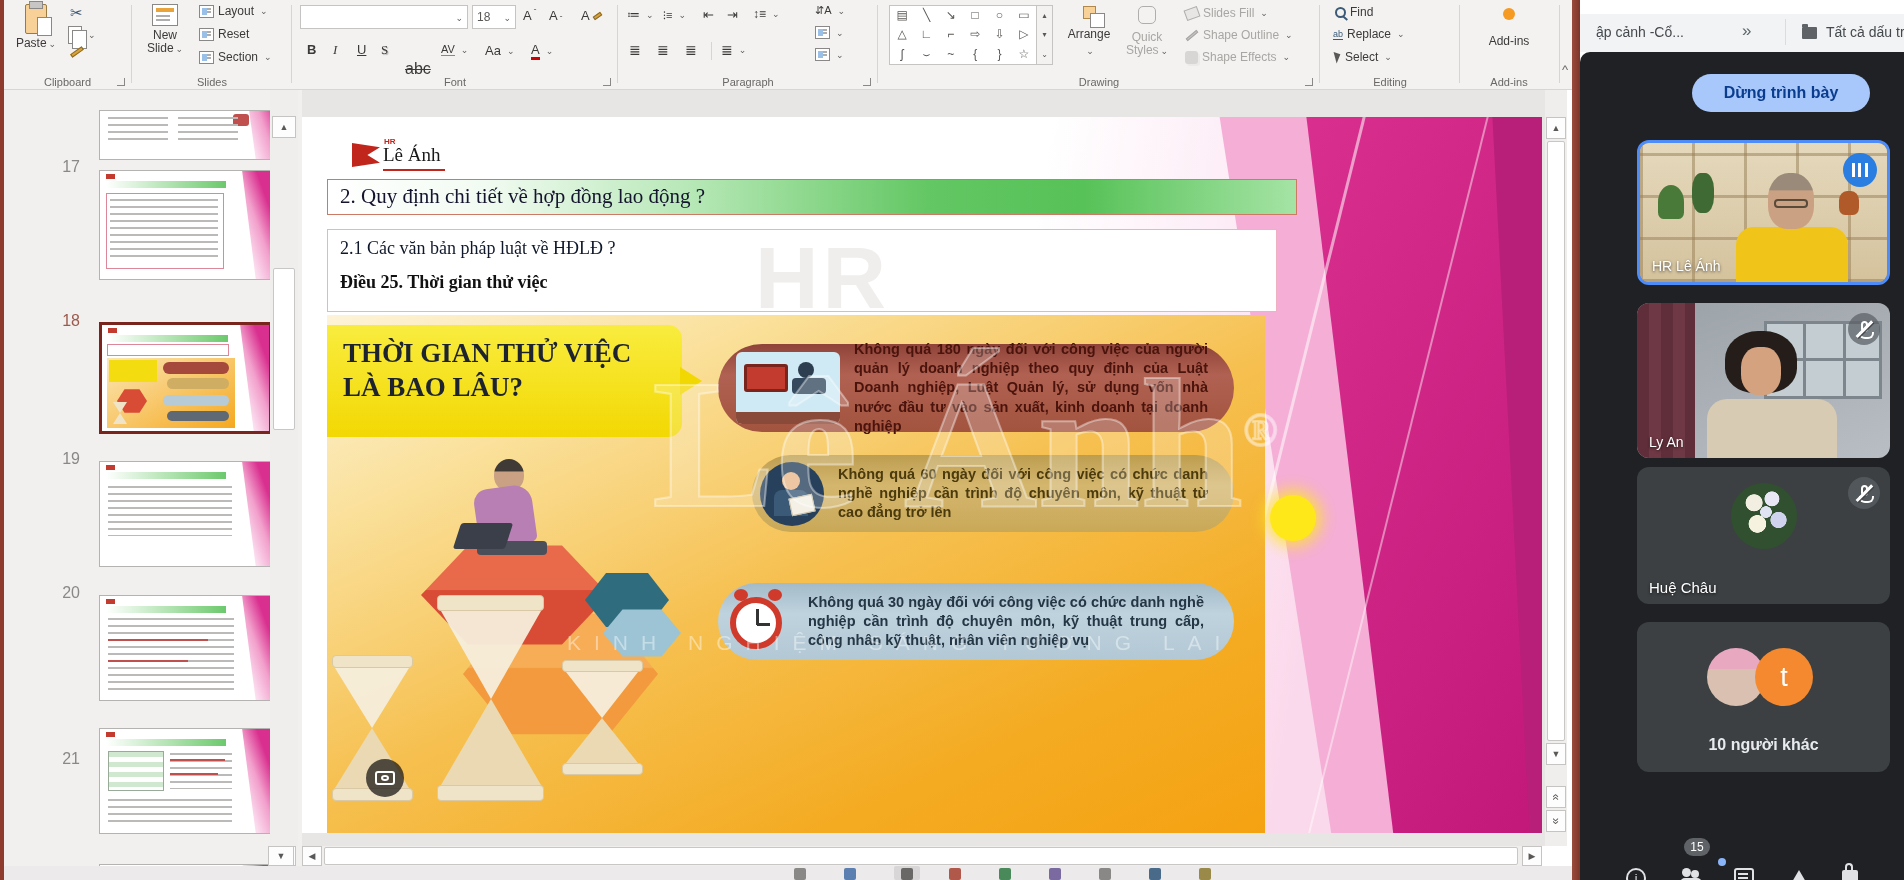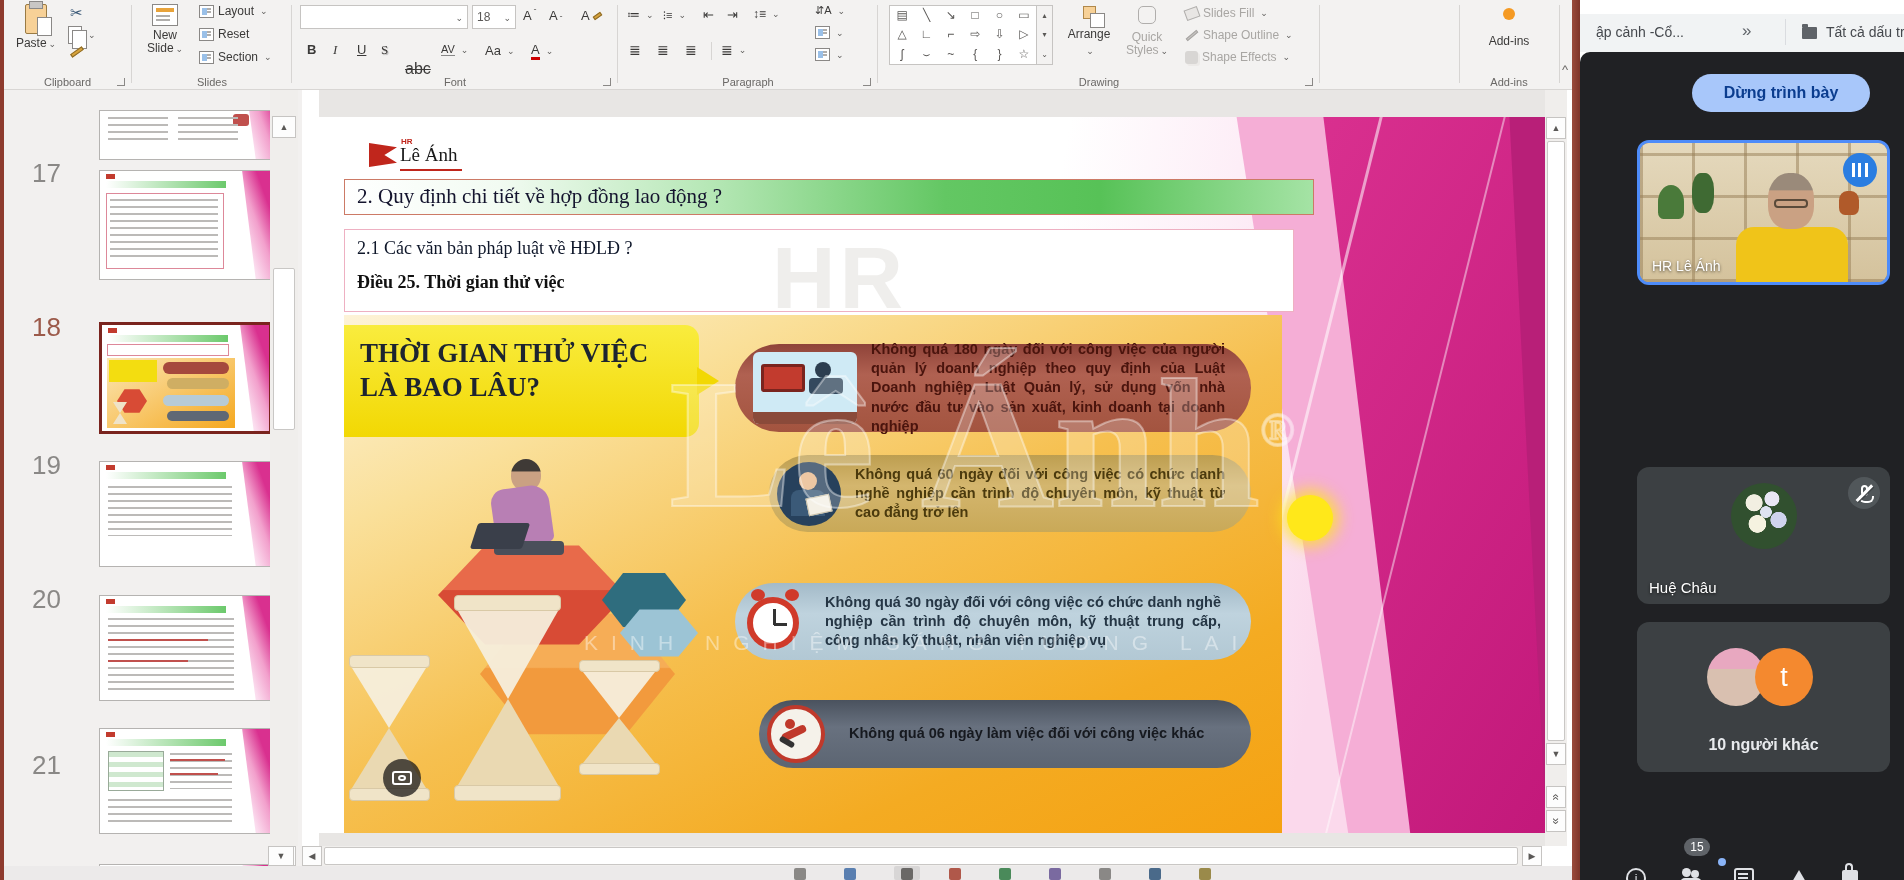--- a/index.html
+++ b/index.html
@@ -37,30 +37,30 @@
 .ic-mag::after{content:"";position:absolute;right:-4px;bottom:-3px;width:6px;height:2px;background:#3b5a78;transform:rotate(40deg)}
 .ic-cursor{width:0;height:0;border-left:6px solid #5a5856;border-top:4px solid transparent;border-bottom:8px solid transparent;transform:rotate(-15deg)}
 .ic-sq2{width:13px;height:13px;background:#f7d197;border:1px solid #b0884a}
 .ic-sq2::after{content:"";position:absolute;left:6px;top:6px;width:13px;height:13px;background:#fff;border:1px solid #8a8886}
 .ic-qs{width:18px;height:18px;border:1.5px solid #b0aeac;border-radius:5px}
 .ic-fill{width:14px;height:11px;background:#e8e6e4;border:1px solid #b0aeac;transform:rotate(-20deg)}
 .ic-pen{width:14px;height:3px;background:#c8c6c4;border:1px solid #a8a6a3;transform:rotate(-40deg)}
 .ic-fx{width:13px;height:13px;background:#d8d6d4;border-radius:3px;box-shadow:2px 2px 0 #eceae8}
 
 #thumbpanel{left:4px;top:90px;width:298px;height:776px;background:#f2f0ef}
-.tnum{position:absolute;width:48px;font-size:26px;color:#8a8886}
+.tnum{position:absolute;width:48px;text-align:right;font-size:16px;color:#8a8886}
 .thumb{position:absolute;left:95px;width:173px;background:#fff;border:1px solid #b5b3b1;overflow:hidden}
 .thumb.sel{border:3px solid #7a241e}
 .m-pink{position:absolute;right:0;top:0;bottom:0;width:34px;background:linear-gradient(250deg,#d9308f 20%,#f2a0cc 45%,#fbdcee 70%,#fff 100%);clip-path:polygon(15% 0,100% 0,100% 100%,55% 100%)}
 .m-green{position:absolute;left:6px;top:10px;height:7px;background:linear-gradient(90deg,#fff,#6cc96c)}
 .m-lines{position:absolute;background:repeating-linear-gradient(180deg,#bcbab8 0 2px,transparent 2px 7px)}
 .m-red{position:absolute;background:#c0504d}
 .m-dot{position:absolute;left:6px;top:3px;width:9px;height:5px;background:#c23b2e}
 
-#canvas{left:319px;top:90px;width:1243px;height:756px;background:#e8e6e4}
+#canvas{left:302px;top:90px;width:1243px;height:756px;background:#e8e6e4}
 #slide{position:absolute;left:0;top:27px;width:1240px;height:716px;background:#fff;overflow:hidden}
 .serif{font-family:"Liberation Serif",serif}
 #infog{position:absolute;left:25px;top:198px;width:938px;height:518px;background:linear-gradient(155deg,#fdf3d8 0%,#fae09a 22%,#f6c050 50%,#f4ab22 78%,#f5a212 100%)}
 .pill{position:absolute;display:flex;align-items:center}
 .pilltx{font-size:14.5px;font-weight:600;line-height:1.32;text-align:justify}
 .hex{position:absolute;clip-path:polygon(25% 5%,75% 5%,100% 50%,75% 95%,25% 95%,0 50%)}
 .hg-cap{position:absolute;background:#f0e4c8;border:1px solid #d9c9a6;border-radius:4px}
 .tri{position:absolute;width:0;height:0}
 
 .sbox{position:absolute;background:#fdfdfd;border:1px solid #c6c4c2;color:#5a5856;display:flex;align-items:center;justify-content:center;font-size:9px}
@@ -271,20 +271,35 @@
         </div>
       <div class="rbtn dd gray" style="left:306px;top:50px">
           <span class="mi ic-fx"></span>
           <span>Shape Effects</span>
         </div>
       <div class="glabel">Drawing</div>
       <div class="launch" style="right:6px"></div>
     </div>
     <div class="gdiv" style="left:1315px"></div>
 
+    <div class="grp" style="left:1317px;width:138px">
+      <div class="rbtn" style="left:14px;top:5px">
+          <span class="mi ic-mag"></span>
+          <span>Find</span>
+        </div>
+      <div class="rbtn dd" style="left:12px;top:27px">
+          <span style="font-size:9px;color:#3b5a78;border-bottom:1px solid #3b5a78">ab</span>
+          <span>Replace</span>
+        </div>
+      <div class="rbtn dd" style="left:14px;top:50px">
+          <span class="mi ic-cursor"></span>
+          <span>Select</span>
+        </div>
+      <div class="glabel">Editing</div>
+    </div>
     <div class="gdiv" style="left:1455px"></div>
 
     <div class="grp" style="left:1457px;width:96px">
       <div class="rbtn big" style="left:22px;top:8px;width:52px">
         <span style="width:12px;height:12px;border-radius:50%;background:#f59a23;display:inline-block"></span>
         <span style="margin-top:12px">Add-ins</span>
       </div>
       <div class="glabel">Add-ins</div>
     </div>
     <div class="gdiv" style="left:1555px"></div>
@@ -460,28 +475,20 @@
         <div class="pill" style="left:391px;top:268px;width:516px;height:77px;background:linear-gradient(180deg,#a3bac8,#bfd3de 40%,#b2c8d4);border-radius:40px;z-index:4">
           <div style="position:absolute;left:6px;top:4px;width:68px;height:68px">
             <div style="position:absolute;left:6px;top:10px;width:52px;height:52px;border-radius:50%;background:#fff;border:6px solid #d03a2a"></div>
             <div style="position:absolute;left:10px;top:2px;width:14px;height:12px;border-radius:50%;background:#d03a2a"></div>
             <div style="position:absolute;left:44px;top:2px;width:14px;height:12px;border-radius:50%;background:#d03a2a"></div>
             <div style="position:absolute;left:32px;top:22px;width:3px;height:16px;background:#333"></div>
             <div style="position:absolute;left:33px;top:36px;width:13px;height:3px;background:#333"></div>
           </div>
           <div class="pilltx" style="margin-left:90px;margin-right:30px;color:#253645">Không quá 30 ngày đối với công việc có chức danh nghề nghiệp cần trình độ chuyên môn, kỹ thuật trung cấp, công nhân kỹ thuật, nhân viên nghiệp vụ</div>
         </div>
-        <div class="pill" style="left:415px;top:385px;width:492px;height:68px;background:linear-gradient(180deg,#4a525e,#68717f 40%,#5c6572);border-radius:36px;z-index:4">
-          <div style="position:absolute;left:8px;top:5px;width:58px;height:58px;border-radius:50%;background:#f5f2ea;border:4px solid #c0392b">
-            <div style="position:absolute;left:14px;top:10px;width:10px;height:10px;border-radius:50%;background:#c0392b"></div>
-            <div style="position:absolute;left:10px;top:20px;width:26px;height:8px;background:#c0392b;transform:rotate(-25deg);border-radius:4px"></div>
-            <div style="position:absolute;left:8px;top:30px;width:16px;height:6px;background:#333;transform:rotate(30deg);border-radius:3px"></div>
-          </div>
-          <div class="pilltx" style="margin-left:90px;margin-right:20px;color:#16191f;text-align:left">Không quá 06 ngày làm việc đối với công việc khác</div>
-        </div>
 
         <div style="position:absolute;left:39px;top:444px;width:38px;height:38px;border-radius:50%;background:rgba(35,32,30,.78);z-index:5">
           <div style="position:absolute;left:9px;top:12px;width:20px;height:14px;border:2px solid #fff;border-radius:3px"></div>
           <div style="position:absolute;left:15px;top:16px;width:8px;height:6px;border:2px solid #fff;border-radius:50%"></div>
         </div>
       </div>
 
       <div class="serif" style="position:absolute;left:350px;top:220px;font-size:185px;font-weight:bold;color:rgba(255,255,255,.22);-webkit-text-stroke:2px rgba(255,255,255,.4);z-index:5;white-space:nowrap;pointer-events:none"><span>Lê Ánh</span><span style="font-size:46px;vertical-align:60px">®</span></div>
 
       <div style="position:absolute;left:968px;top:378px;width:46px;height:46px;border-radius:50%;background:#ffe81a;box-shadow:0 0 16px 5px rgba(255,232,26,.8);z-index:8"></div>
@@ -554,20 +561,38 @@
           <div style="position:absolute;left:96px;top:84px;width:112px;height:62px;background:#f0c419;border-radius:18px 18px 0 0"></div>
           <div style="position:absolute;left:128px;top:30px;width:46px;height:56px;background:linear-gradient(180deg,#9a8a7a 0 30%,#caa183 32%);border-radius:45% 45% 40% 40%"></div>
           <div style="position:absolute;left:134px;top:56px;width:34px;height:9px;border:2px solid #5a4a3a;border-radius:4px;background:transparent"></div>
         </div>
         <div style="position:absolute;top:10px;right:10px;width:34px;height:34px;border-radius:50%;background:#2a7de1">
           <div style="position:absolute;left:9px;top:10px;width:16px;height:14px;background:linear-gradient(90deg,#fff 0 3px,transparent 3px 6.5px,#fff 6.5px 9.5px,transparent 9.5px 13px,#fff 13px 16px)"></div>
         </div>
         <div class="pname">HR Lê Ánh</div>
       </div>
 
+      <div class="tile" style="top:251px;height:155px">
+        <div style="position:absolute;inset:0;background:linear-gradient(160deg,#9aa1a7,#b9bec4)">
+          <div style="position:absolute;right:8px;top:18px;width:118px;height:78px;background:#c3cdd2;border:3px solid #7d868c">
+            <div style="position:absolute;left:36px;top:0;width:3px;height:72px;background:#7d868c"></div>
+            <div style="position:absolute;left:76px;top:0;width:3px;height:72px;background:#7d868c"></div>
+            <div style="position:absolute;left:0;top:34px;width:112px;height:3px;background:#7d868c"></div>
+          </div>
+          <div style="position:absolute;left:0;top:0;width:58px;height:155px;background:repeating-linear-gradient(90deg,#5f2e3a 0 12px,#6e3844 12px 24px)"></div>
+          <div style="position:absolute;left:88px;top:28px;width:72px;height:62px;background:#241d19;border-radius:46% 46% 40% 40%"></div>
+          <div style="position:absolute;left:104px;top:44px;width:40px;height:48px;background:#d4a27e;border-radius:42%"></div>
+          <div style="position:absolute;left:70px;top:96px;width:130px;height:60px;background:#d8cbb4;border-radius:20px 20px 0 0"></div>
+        </div>
+        <div class="micoff">
+            <span class="mic"></span>
+            <span class="mslash"></span>
+          </div>
+        <div class="pname">Ly An</div>
+      </div>
 
       <div class="tile" style="top:415px;height:137px">
         <div style="position:absolute;left:94px;top:16px;width:66px;height:66px;border-radius:50%;background:radial-gradient(circle at 35% 30%,#f2efe2 0 13%,transparent 14%),radial-gradient(circle at 62% 24%,#e9e6f5 0 11%,transparent 12%),radial-gradient(circle at 72% 56%,#cfd3ee 0 13%,transparent 14%),radial-gradient(circle at 40% 62%,#f5f2e0 0 15%,transparent 16%),radial-gradient(circle at 53% 44%,#dfe3f2 0 11%,transparent 12%),#31502f"></div>
         <div class="micoff">
             <span class="mic"></span>
             <span class="mslash"></span>
           </div>
         <div class="pname" style="font-size:15px">Huệ Châu</div>
       </div>
 

